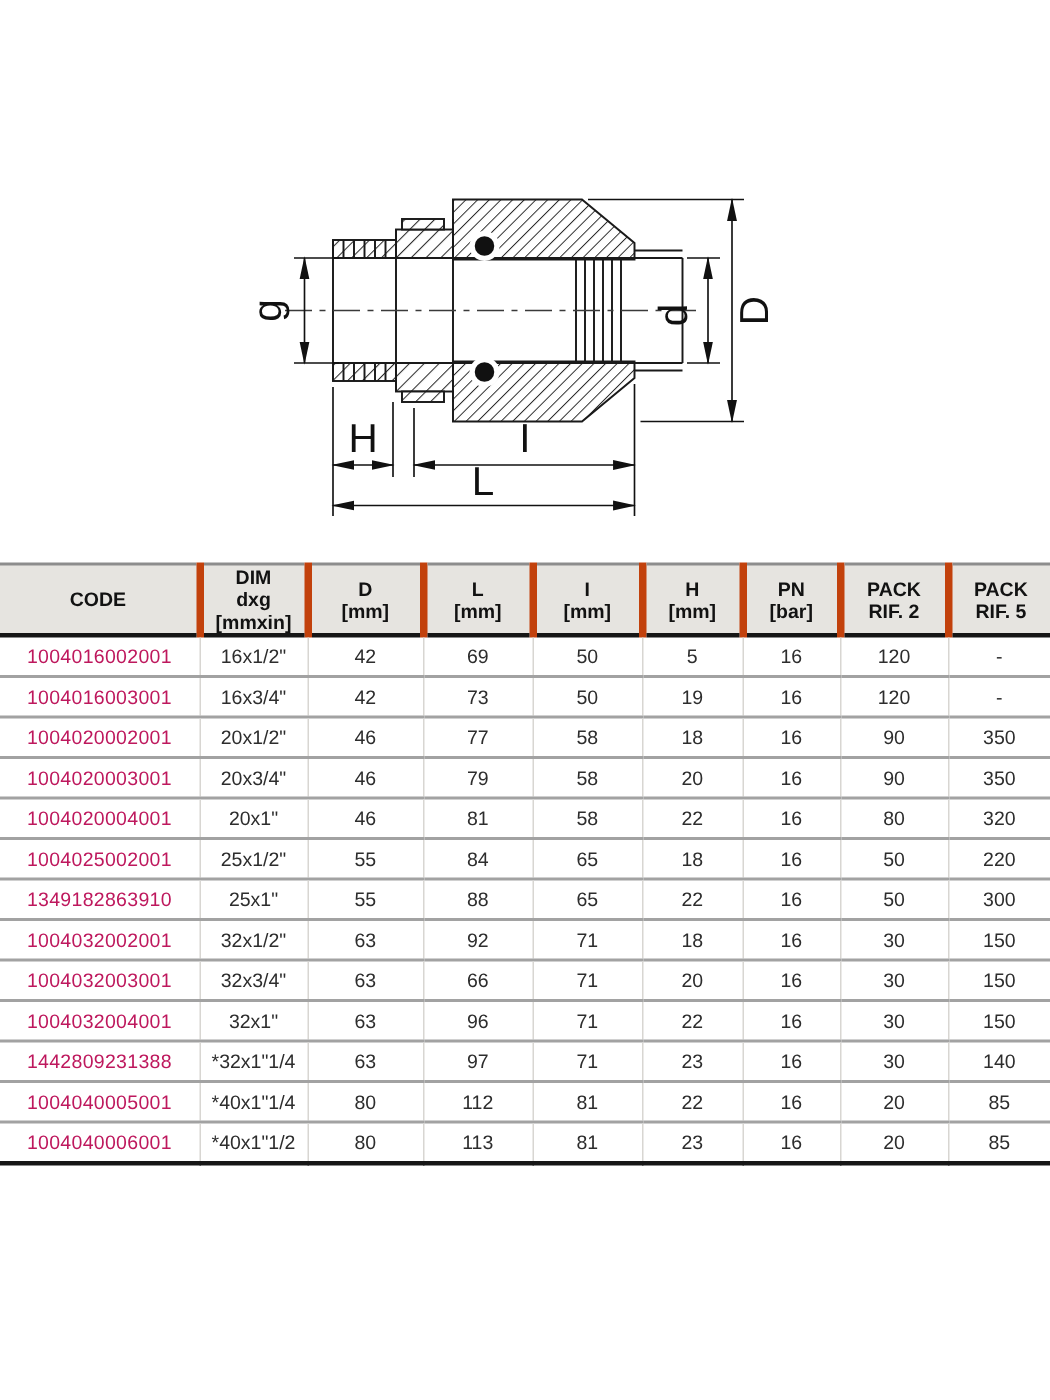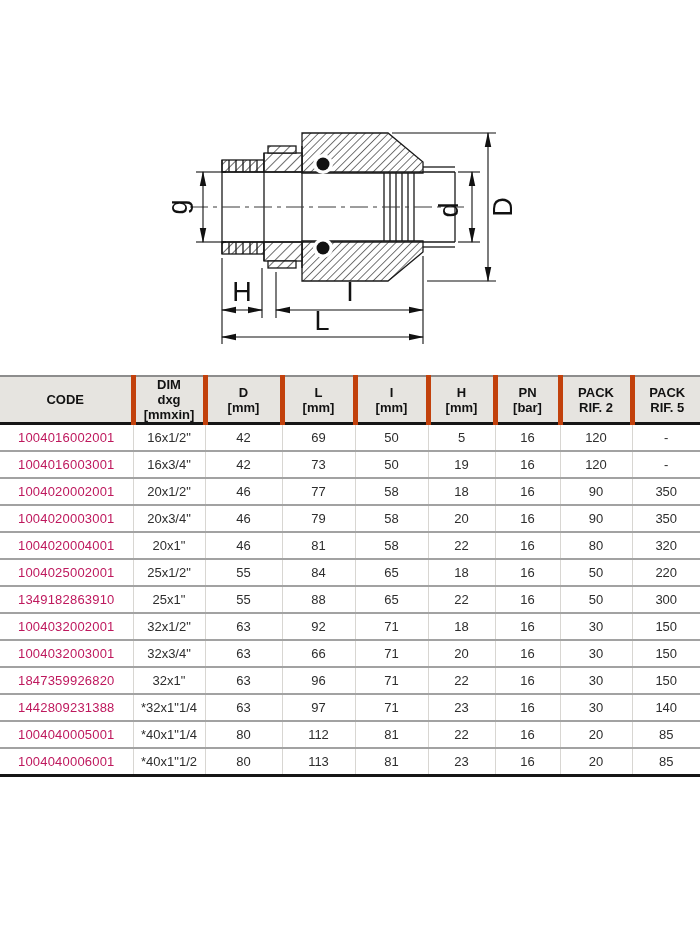--- a/index.html
+++ b/index.html
@@ -310,21 +310,21 @@
         <td>32x3/4"</td>
         <td>63</td>
         <td>66</td>
         <td>71</td>
         <td>20</td>
         <td>16</td>
         <td>30</td>
         <td>150</td>
       </tr>
       <tr>
-        <td class="code">1847359926820</td>
+        <td class="code">1004032004001</td>
         <td>32x1"</td>
         <td>63</td>
         <td>96</td>
         <td>71</td>
         <td>22</td>
         <td>16</td>
         <td>30</td>
         <td>150</td>
       </tr>
       <tr>

